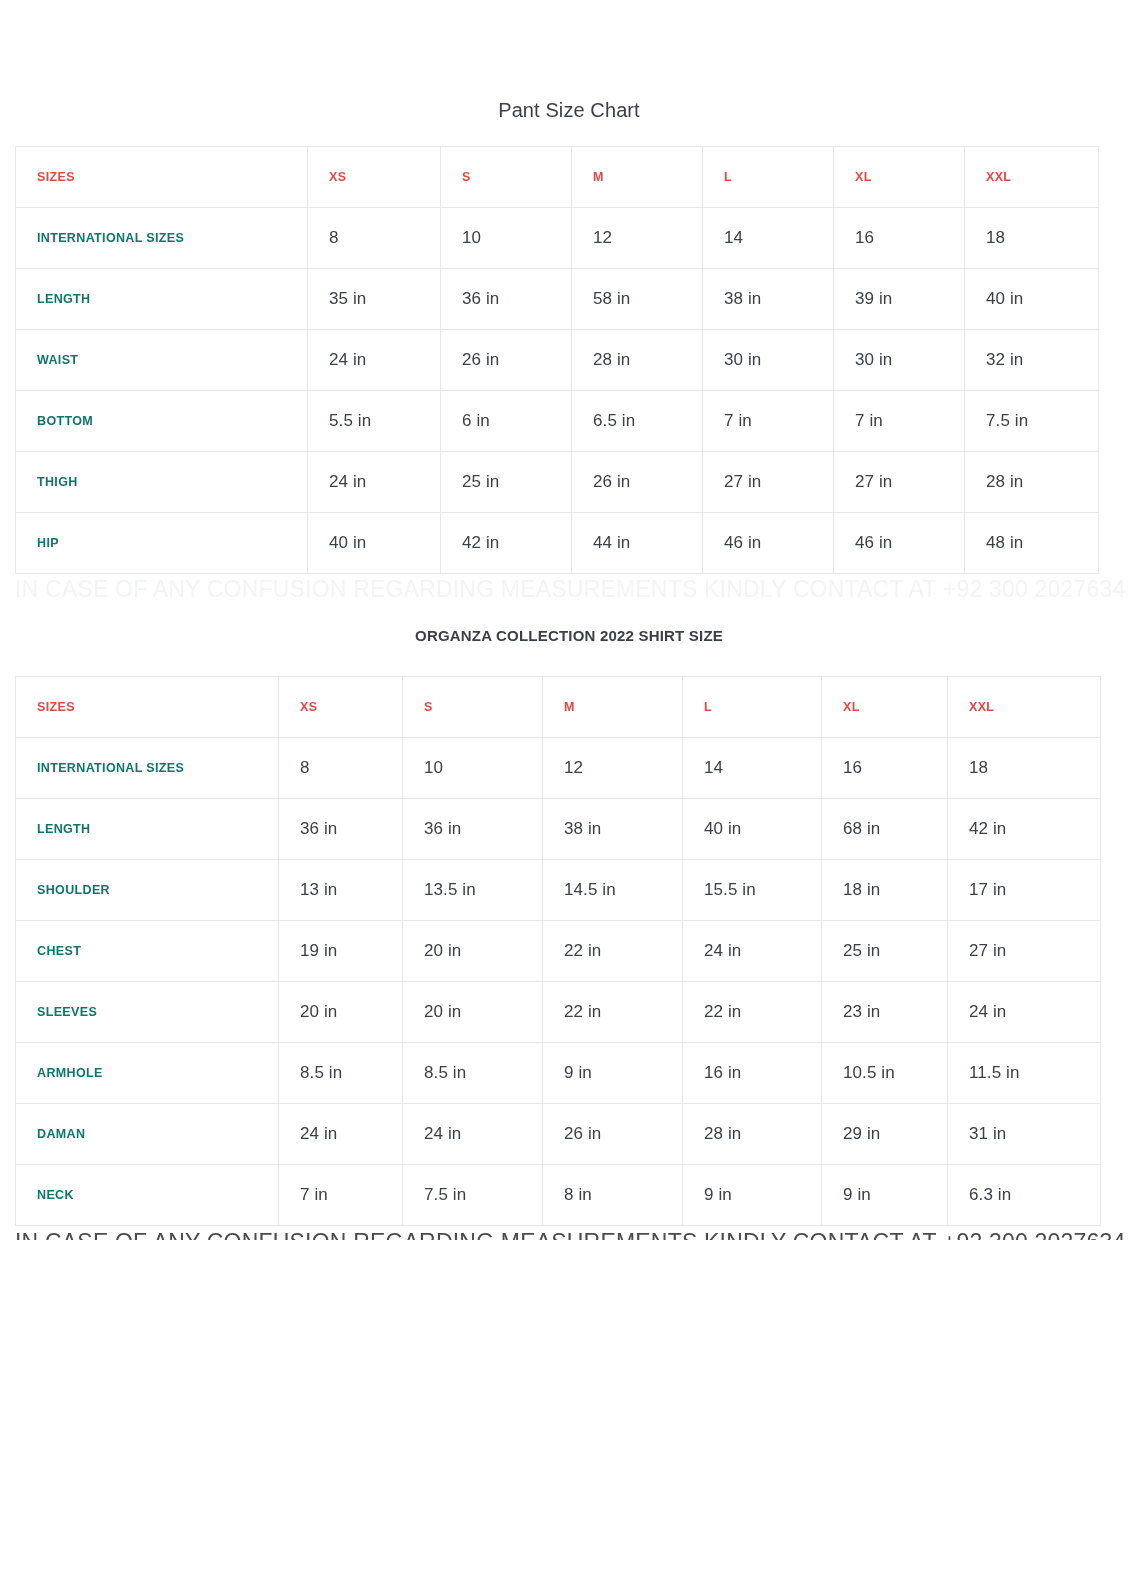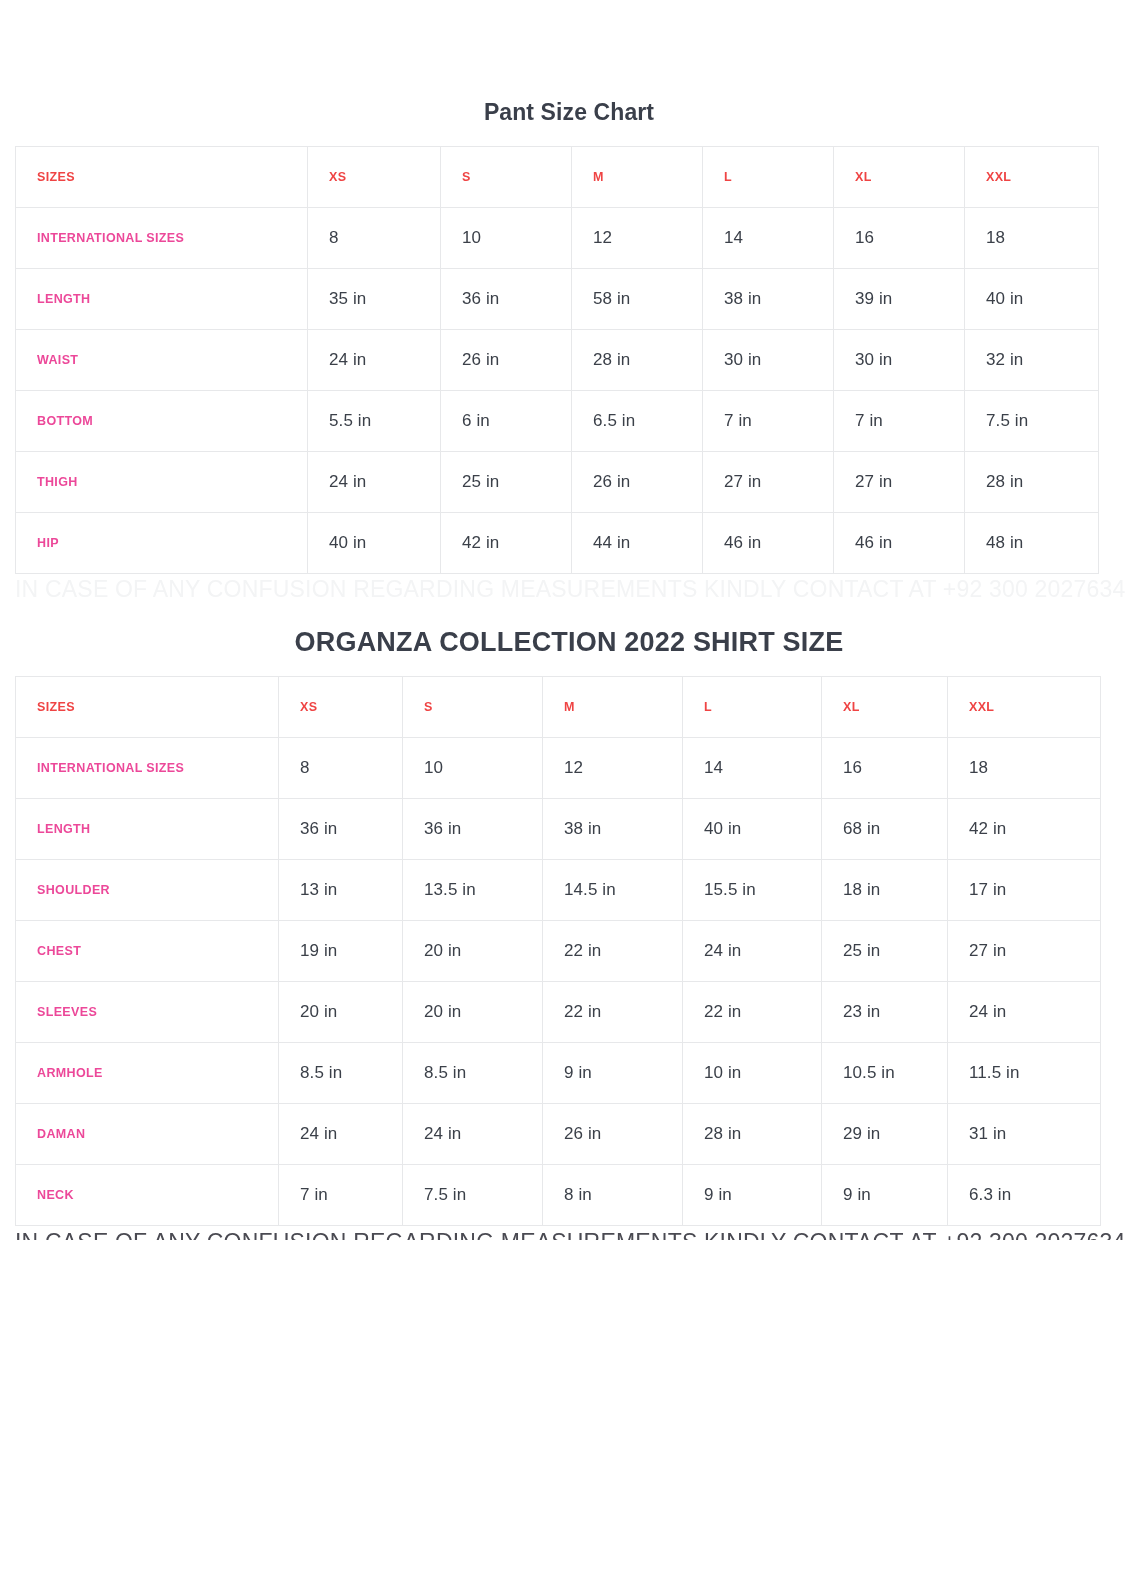--- a/index.html
+++ b/index.html
@@ -23,30 +23,30 @@
     width: 1138px;
     height: 1584px;
   }
 
   
   .chart-title {
     position: absolute;
     left: 0;
     width: 1138px;
     text-align: center;
-    font-size: 23px;
-    font-weight: 700;
+    font-size: 20px;
+    font-weight: 400;
     letter-spacing: 0.1px;
     color: #3a3f4a;
     white-space: nowrap;
   }
   #title-pant  { top: 99px; }
   #title-shirt {
     top: 627px;
-    font-size: 27px;
+    font-size: 15px;
     font-weight: 700;
     letter-spacing: 0.2px;
   }
 
   
   .size-table {
     position: absolute;
     border-collapse: collapse;
     table-layout: fixed;
     background: #ffffff;
@@ -56,21 +56,21 @@
     height: 61px;
     box-sizing: border-box;
     vertical-align: middle;
     padding: 0 0 0 21px;
     background: #ffffff;
   }
   .label-cell {
     font-size: 12.5px;
     font-weight: 700;
     letter-spacing: 0.35px;
-    color: #ec4899;
+    color: #0f766e;
     text-transform: uppercase;
   }
   .head-cell {
     font-size: 12.5px;
     font-weight: 700;
     letter-spacing: 0.35px;
     color: #ef4444;
   }
   .value-cell {
     font-size: 17px;
@@ -282,21 +282,21 @@
         <td class="c4 value-cell">22 in</td>
         <td class="c5 value-cell">23 in</td>
         <td class="c6 value-cell">24 in</td>
       </tr>
 
       <tr>
         <td class="c0 label-cell">ARMHOLE</td>
         <td class="c1 value-cell">8.5 in</td>
         <td class="c2 value-cell">8.5 in</td>
         <td class="c3 value-cell">9 in</td>
-        <td class="c4 value-cell">10 in</td>
+        <td class="c4 value-cell">16 in</td>
         <td class="c5 value-cell">10.5 in</td>
         <td class="c6 value-cell">11.5 in</td>
       </tr>
 
       <tr>
         <td class="c0 label-cell">DAMAN</td>
         <td class="c1 value-cell">24 in</td>
         <td class="c2 value-cell">24 in</td>
         <td class="c3 value-cell">26 in</td>
         <td class="c4 value-cell">28 in</td>

